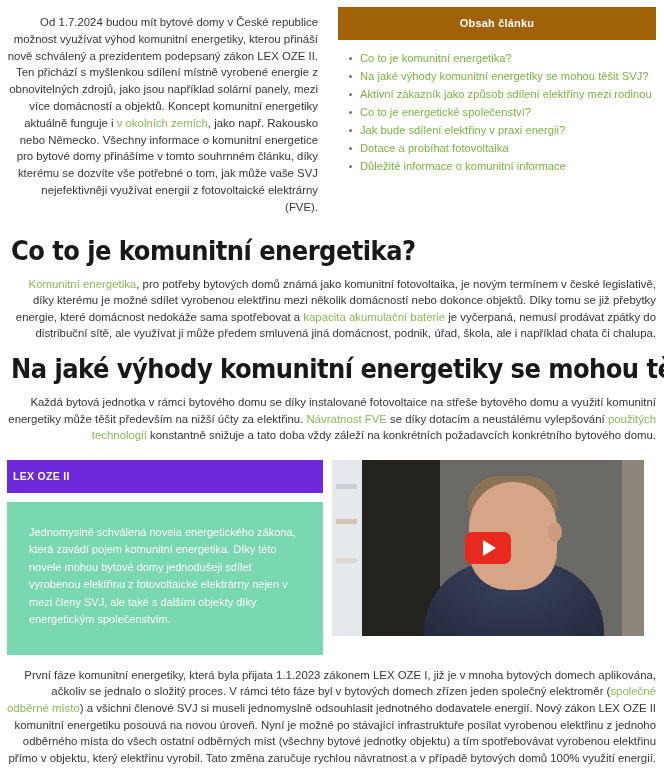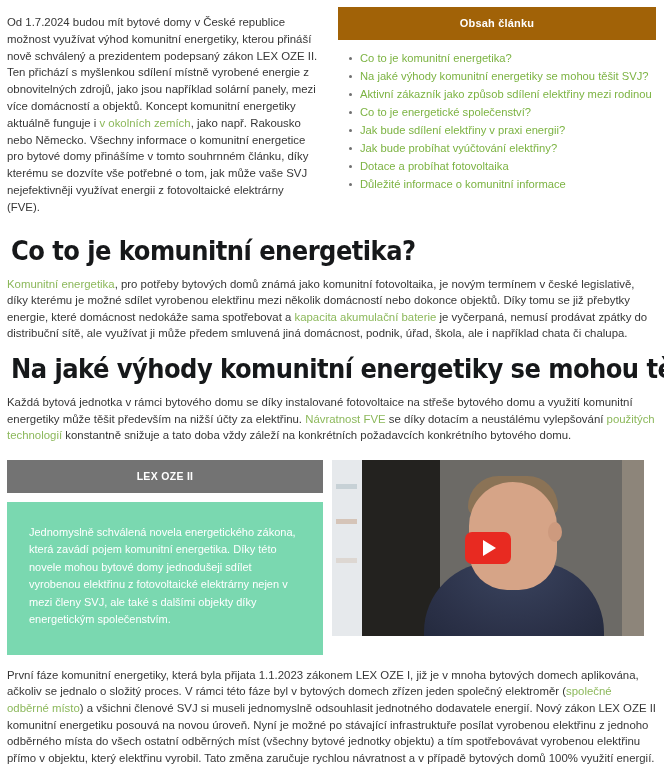--- a/index.html
+++ b/index.html
@@ -38,21 +38,21 @@
     width: 334px;
     box-sizing: border-box;
     padding: 7px 8px 0 8px;
   }
 
   p.body {
     margin: 0 0 11px 0;
     font-size: 11.4px;
     line-height: 16.6px;
     color: #363636;
-    text-align: left;
+    text-align: right;
   }
   .intro-col p.body {
     line-height: 16.8px;
   }
 
   a.lnk {
     color: #8cb85b;
     text-decoration: none;
   }
 
@@ -121,26 +121,25 @@
     display: flex;
     align-items: flex-start;
     padding: 4px 8px 0 7px;
     gap: 9px;
   }
   .callout {
     width: 316px;
     flex: 0 0 316px;
   }
   .callout-head {
-    background: #737373;
+    background: #6d28d9;
     color: #ffffff;
     font-size: 10.5px;
     font-weight: bold;
     letter-spacing: .3px;
-    text-align: center;
     padding: 10px 6px 11px 6px;
   }
   .callout-body {
     background: #7ad8b0;
     color: #ffffff;
     font-size: 11px;
     line-height: 17.5px;
     padding: 22px 22px 26px 22px;
     margin-top: 9px;
     box-sizing: border-box;
@@ -266,21 +265,20 @@
 
     <div class="toc-col">
       <div class="toc-box">
         <div class="toc-head">Obsah článku</div>
         <ul class="toc-list">
           <li><a href="#">Co to je komunitní energetika?</a></li>
           <li><a href="#">Na jaké výhody komunitní energetiky se mohou těšit SVJ?</a></li>
           <li><a href="#">Aktivní zákazník jako způsob sdílení elektřiny mezi rodinou</a></li>
           <li><a href="#">Co to je energetické společenství?</a></li>
           <li><a href="#">Jak bude sdílení elektřiny v praxi energii?</a></li>
-          <li><a href="#">Jak bude probíhat vyúčtování elektřiny?</a></li>
           <li><a href="#">Dotace a probíhat fotovoltaika</a></li>
           <li><a href="#">Důležité informace o komunitní informace</a></li>
         </ul>
       </div>
     </div>
   </div>
 
   <div class="full">
     <h2 class="section-title">Co to je komunitní energetika?</h2>
     <p class="body"><a href="#" class="lnk" style="color:#8cb85b">Komunitní energetika</a>, pro potřeby bytových domů známá jako komunitní fotovoltaika, je novým termínem v české legislativě, díky kterému je možné sdílet vyrobenou elektřinu mezi několik domácností nebo dokonce objektů. Díky tomu se již přebytky energie, které domácnost nedokáže sama spotřebovat a <a href="#" class="lnk" style="color:#8cb85b">kapacita akumulační baterie</a> je vyčerpaná, nemusí prodávat zpátky do distribuční sítě, ale využívat ji může předem smluvená jiná domácnost, podnik, úřad, škola, ale i například chata či chalupa.</p>

